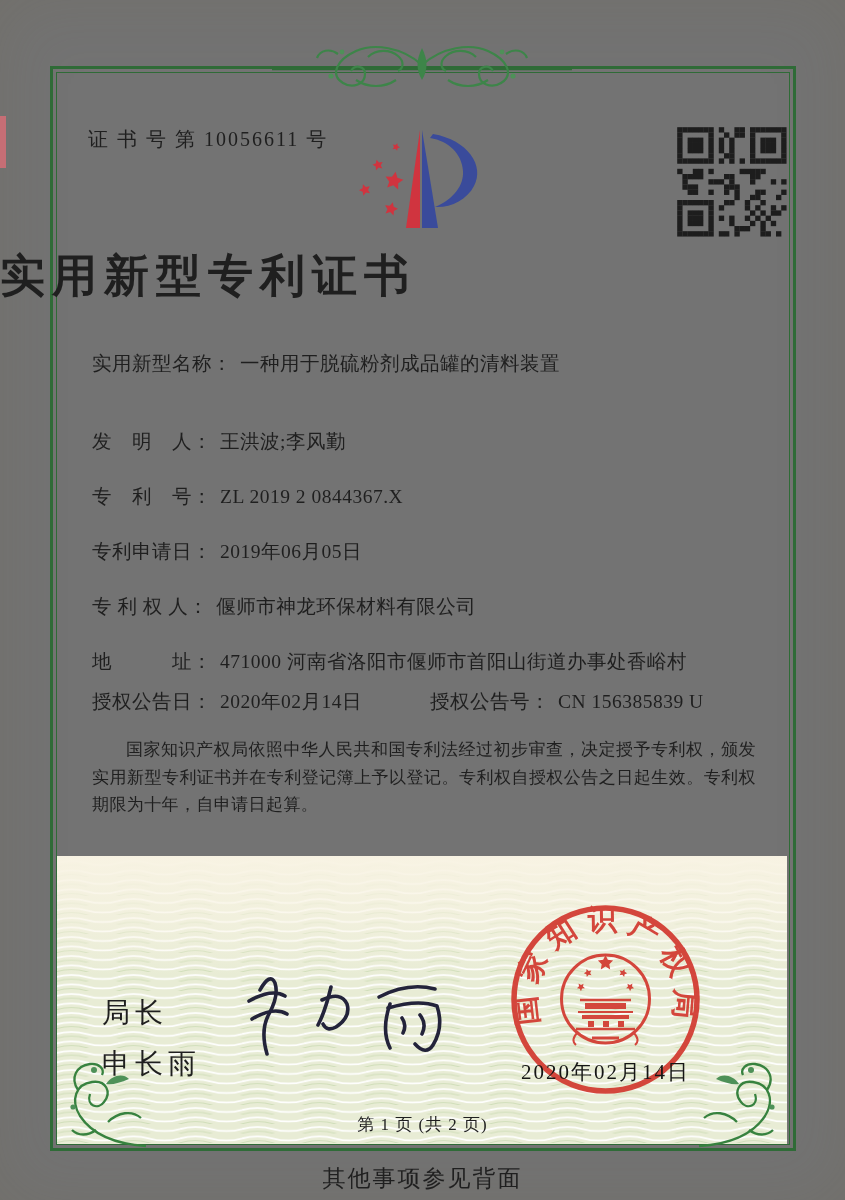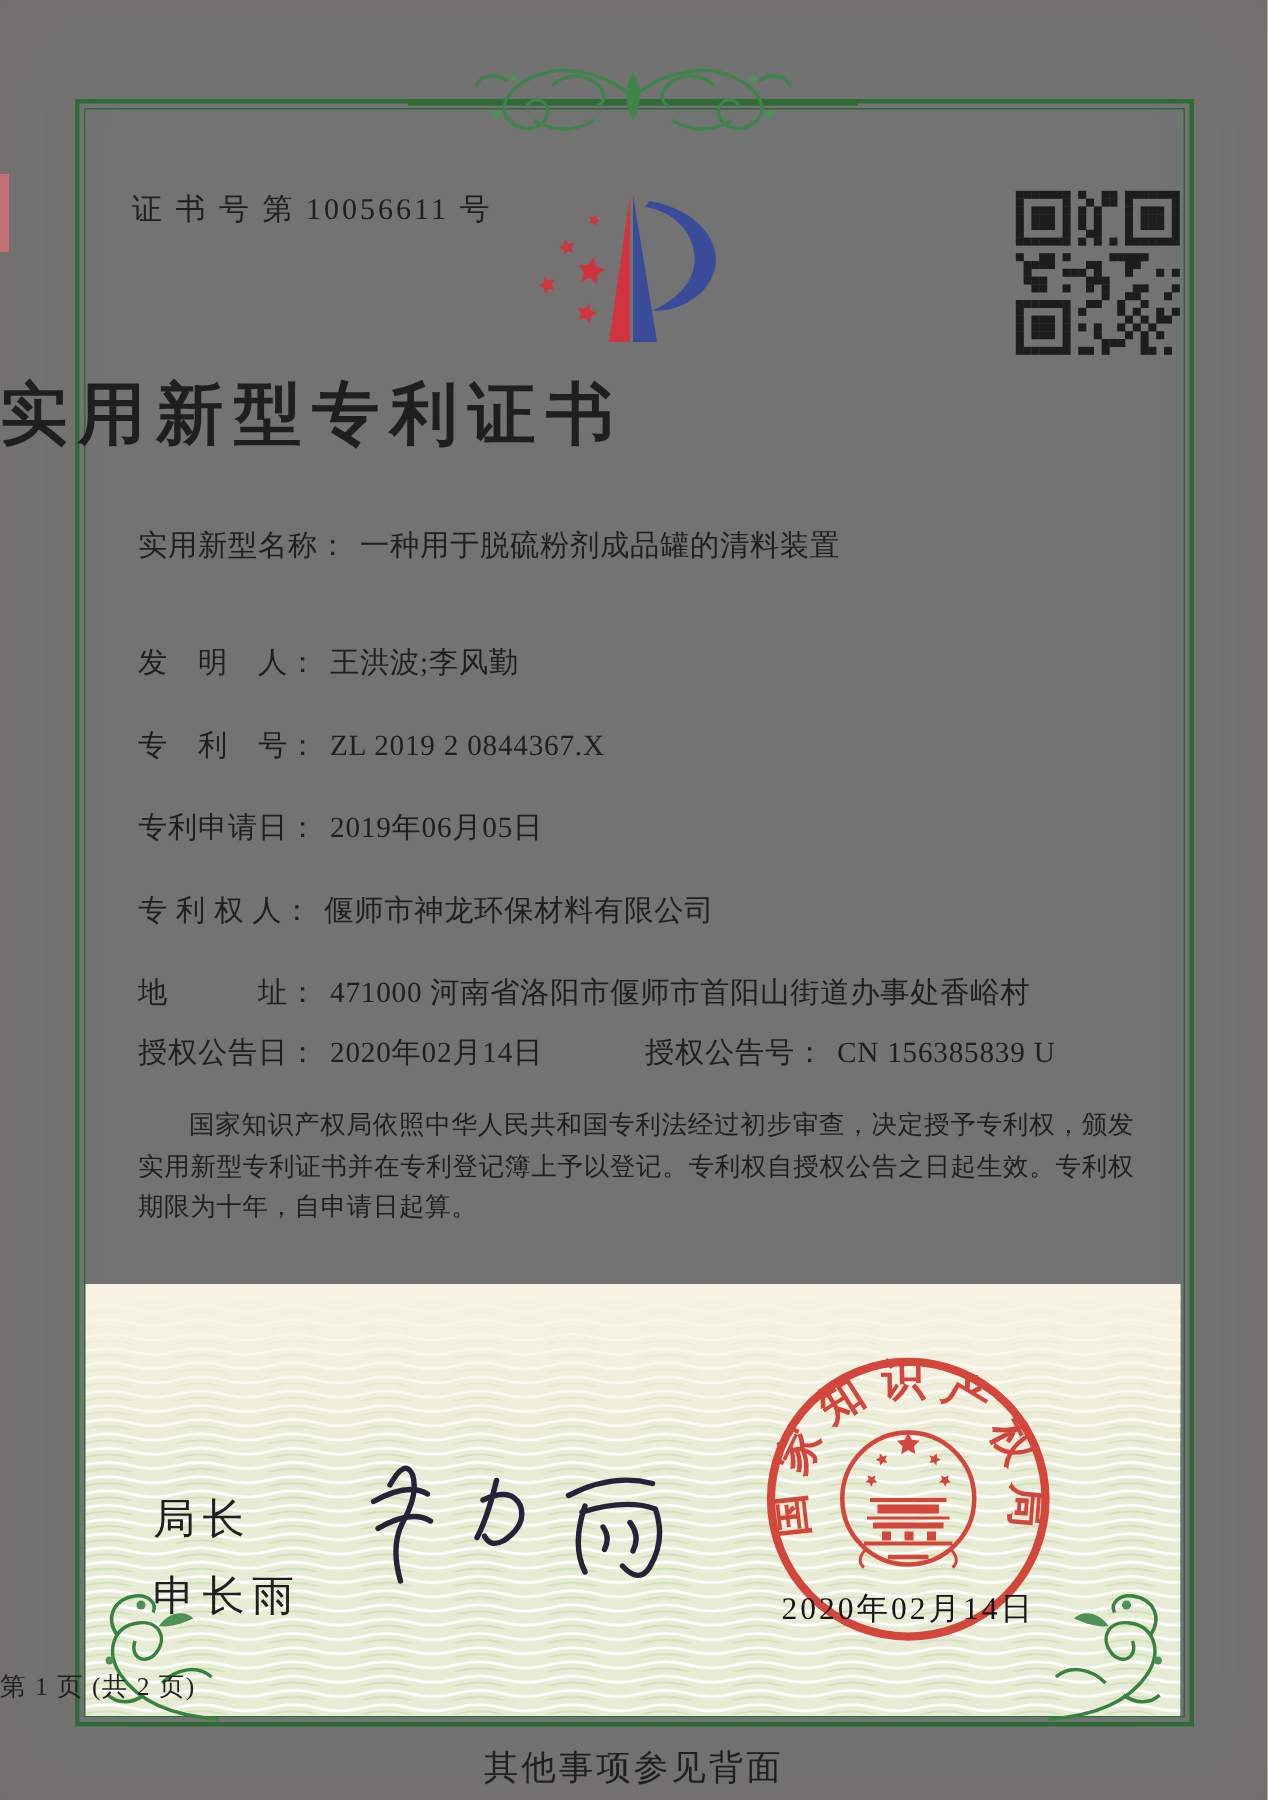--- a/index.html
+++ b/index.html
@@ -34,21 +34,21 @@
   .paras{position:absolute;left:92px;top:708px;width:664px;z-index:4;
          font-size:17px;line-height:27.5px;text-align:justify;letter-spacing:.4px;margin-top:28px;}
   .paras p{margin:0;text-indent:2em;}
 
   .director{position:absolute;left:102px;top:994px;z-index:5;font-size:28px;letter-spacing:5px;}
   .director div{margin-bottom:13px;}
   .signature{position:absolute;left:232px;top:960px;z-index:5;}
   .seal{position:absolute;left:508px;top:902px;z-index:5;opacity:.93;}
   .seal-date{position:absolute;left:521px;top:1058px;z-index:6;font-size:21px;letter-spacing:2px;color:#151515;}
 
-  .pageno{position:absolute;left:0;top:1113px;width:845px;font-size:17px;letter-spacing:1px;z-index:4;}
+  .pageno{position:absolute;left:0;top:1113px;width:845px;text-align:center;font-size:17px;letter-spacing:1px;z-index:4;}
   .backnote{position:absolute;left:0;top:1163px;width:845px;text-align:center;font-size:23px;letter-spacing:2px;z-index:4;}
 </style>
 </head>
 <body>
 
 <div class="page">
 
   <svg class="waves" width="731" height="287">
     <defs>
       <pattern id="wv" width="62" height="9.5" patternUnits="userSpaceOnUse">

